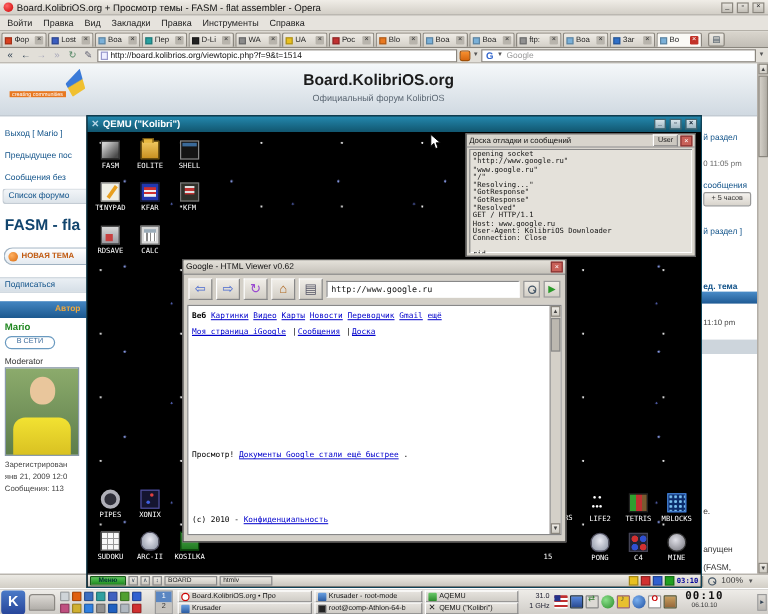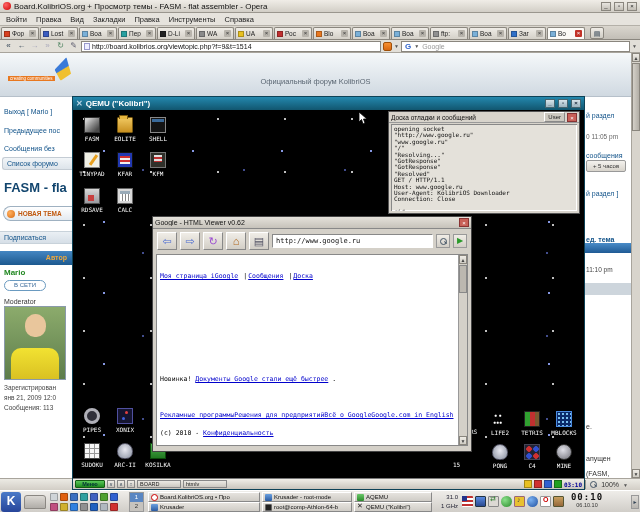--- a/index.html
+++ b/index.html
@@ -329,20 +329,21 @@
       </div>
       <span class="ddown">▼</span>
     </div>
 
     <div class="o-page">
       <div class="ph-header">
         <div class="logo">
           <div class="logo-tag">creating communities</div>
           <div class="logo-kite"></div>
         </div>
+        <div class="site-title">Board.KolibriOS.org</div>
         <div class="site-sub">Официальный форум KolibriOS</div>
       </div>
 
       <div class="f-left">
         <div class="fl-logout blue">Выход [ Mario ]</div>
         <div class="fl-prev blue">Предыдущее пос</div>
         <div class="fl-unread blue">Сообщения без</div>
         <div class="fl-crumb blue">Список форумо</div>
         <div class="fl-head">FASM - fla</div>
         <div class="fl-newtopic">НОВАЯ ТЕМА</div>
@@ -438,23 +439,23 @@
           <span class="v-btn vb-home"></span>
           <span class="v-btn vb-new"></span>
           <div class="v-url">http://www.google.ru</div>
           <span class="v-sbtn">
               <span class="mag" style="position:absolute;left:3px;top:3px"></span>
             </span>
           <span class="v-go"></span>
         </div>
         <div class="v-body">
           <div class="v-content">
+            <div class="gl-nav"><span class="g-plain">Веб</span><span class="g-link">Картинки</span><span class="g-link">Видео</span><span class="g-link">Карты</span><span class="g-link">Новости</span><span class="g-link">Переводчик</span><span class="g-link">Gmail</span><span class="g-link">ещё</span></div>
             <div class="gl-acc"><span class="g-link">Моя страница iGoogle</span><span class="g-sep">|</span><span class="g-link">Сообщения</span><span class="g-sep">|</span><span class="g-link">Доска</span></div>
-            <div class="gl-promo"><span>Новинка!</span> <span class="g-link">Документы Google стали ещё быстрее</span><span>.</span></div>
-            <div class="gl-foot"><span class="g-link">Рекламные программыРешения для предприятийВсё о GoogleGoogle.com in English</span></div>
+            <div class="gl-promo"><span>Просмотр!</span> <span class="g-link">Документы Google стали ещё быстрее</span><span>.</span></div>
             <div class="gl-copy"><span>(c) 2010 -</span> <span class="g-link">Конфиденциальность</span></div>
           </div>
           <div class="v-scroll">
             <div class="sb-up"></div>
             <div class="v-sb-th"></div>
             <div class="sb-dn"></div>
           </div>
         </div>
       </div>
 

